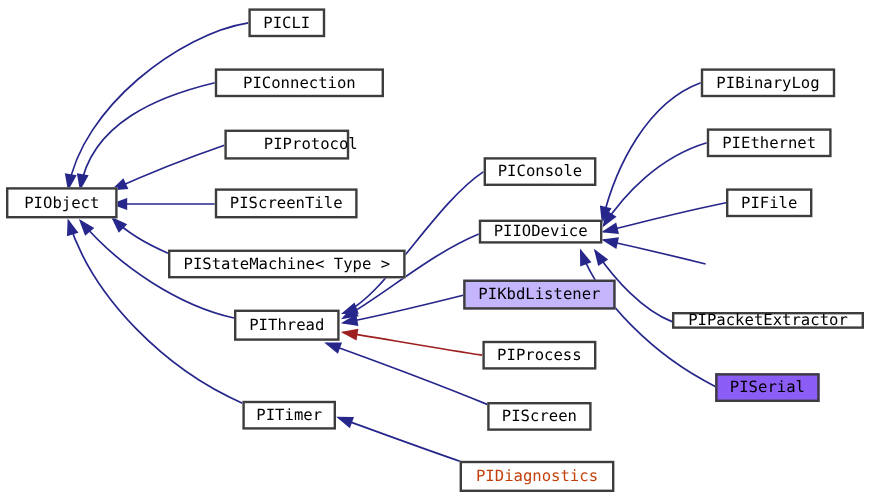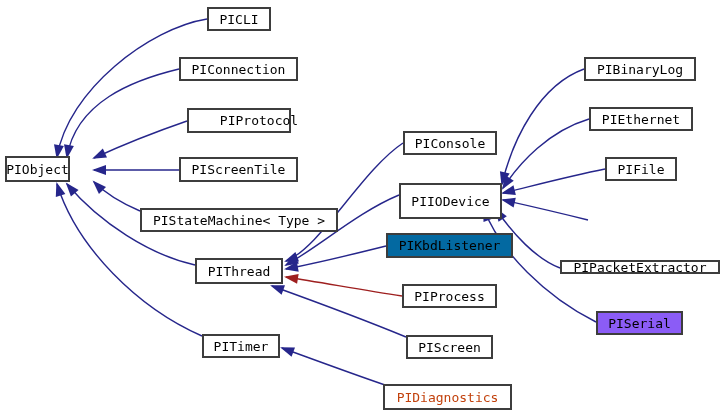--- a/index.html
+++ b/index.html
@@ -64,30 +64,30 @@
       <polygon points="501.0562997886226,193.47120005124302 513.4842011401569,185.31354916409845 515.840201396372,195.03205022098547" fill="#26268b" class="arrowhead"></polygon>
       <path d="M588,220 C556,212 530,206 503,200" class="edge" stroke="#26268b"></path>
       <polygon points="501.0476258796321,199.56613908436267 515.7988970113007,197.7222301929041 513.6295924331142,207.48410079474363" fill="#26268b" class="arrowhead"></polygon>
       <path d="M560,268 C536,259 512,233 496,209" class="edge" stroke="#26268b"></path>
       <polygon points="494.8905996075495,207.3358994113243 506.8166538263919,216.21110255092796 498.4961508830135,221.75810451318026" fill="#26268b" class="arrowhead"></polygon>
       <path d="M596,322 C546,297 500,252 484,209" class="edge" stroke="#26268b"></path>
       <polygon points="483.3025325759572,207.12555629788488 492.87091379954484,218.50299365258365 483.4986952889692,221.99033077279785" fill="#26268b" class="arrowhead"></polygon>
     </svg>
 
 <div class="node" style="left: 207px; top: 7px; width: 64px; height: 24px; border-color: rgb(61, 61, 61); background: rgb(255, 255, 255); color: rgb(0, 0, 0);">PICLI</div>
-    <div class="node" style="left: 179px; top: 57px; width: 119px; height: 24px; border-color: rgb(61, 61, 61); background: rgb(255, 255, 255); color: rgb(0, 0, 0);">PIConnection</div>
+    <div class="node" style="left: 179px; top: 57px; width: 141px; height: 24px; border-color: rgb(61, 61, 61); background: rgb(255, 255, 255); color: rgb(0, 0, 0);">PIConnection</div>
     <div class="node" style="left: 187px; top: 108px; width: 104px; height: 25px; border-color: rgb(61, 61, 61); background: rgb(255, 255, 255); color: rgb(0, 0, 0); padding-left: 40px;">PIProtocol</div>
     <div class="node" style="left: 179px; top: 157px; width: 119px; height: 25px; border-color: rgb(61, 61, 61); background: rgb(255, 255, 255); color: rgb(0, 0, 0);">PIScreenTile</div>
-    <div class="node" style="left: 5px; top: 156px; width: 65px; height: 26px; border-color: rgb(61, 61, 61); background: rgb(255, 255, 255); color: rgb(0, 0, 0);">PIObject</div>
+    <div class="node" style="left: 5px; top: 156px; width: 93px; height: 26px; border-color: rgb(61, 61, 61); background: rgb(255, 255, 255); color: rgb(0, 0, 0);">PIObject</div>
     <div class="node" style="left: 140px; top: 208px; width: 198px; height: 24px; border-color: rgb(61, 61, 61); background: rgb(255, 255, 255); color: rgb(0, 0, 0);">PIStateMachine&lt; Type &gt;</div>
     <div class="node" style="left: 195px; top: 258px; width: 88px; height: 26px; border-color: rgb(61, 61, 61); background: rgb(255, 255, 255); color: rgb(0, 0, 0);">PIThread</div>
     <div class="node" style="left: 202px; top: 334px; width: 78px; height: 24px; border-color: rgb(61, 61, 61); background: rgb(255, 255, 255); color: rgb(0, 0, 0);">PITimer</div>
     <div class="node" style="left: 403px; top: 131px; width: 94px; height: 24px; border-color: rgb(61, 61, 61); background: rgb(255, 255, 255); color: rgb(0, 0, 0);">PIConsole</div>
-    <div class="node" style="left: 399px; top: 183px; width: 103px; height: 36px; border-color: rgb(61, 61, 61); background: rgb(255, 255, 255); color: rgb(0, 0, 0);">PIIODevice</div>
-    <div class="node" style="left: 386px; top: 233px; width: 127px; height: 25px; border-color: rgb(61, 61, 61); background: #0369a1; color: rgb(0, 0, 0);">PIKbdListener</div>
+    <div class="node" style="left: 399px; top: 183px; width: 103px; height: 20px; border-color: rgb(61, 61, 61); background: rgb(255, 255, 255); color: rgb(0, 0, 0);">PIIODevice</div>
+    <div class="node" style="left: 386px; top: 233px; width: 127px; height: 25px; border-color: rgb(61, 61, 61); background: #c4b5fd; color: rgb(0, 0, 0);">PIKbdListener</div>
     <div class="node" style="left: 402px; top: 284px; width: 95px; height: 24px; border-color: rgb(61, 61, 61); background: rgb(255, 255, 255); color: rgb(0, 0, 0);">PIProcess</div>
     <div class="node" style="left: 406px; top: 335px; width: 87px; height: 24px; border-color: rgb(61, 61, 61); background: rgb(255, 255, 255); color: rgb(0, 0, 0);">PIScreen</div>
     <div class="node" style="left: 383px; top: 384px; width: 129px; height: 26px; border-color: rgb(61, 61, 61); background: rgb(255, 255, 255); color: #c2410c;">PIDiagnostics</div>
     <div class="node" style="left: 584px; top: 57px; width: 112px; height: 24px; border-color: rgb(61, 61, 61); background: rgb(255, 255, 255); color: rgb(0, 0, 0);">PIBinaryLog</div>
     <div class="node" style="left: 605px; top: 157px; width: 72px; height: 24px; border-color: rgb(61, 61, 61); background: rgb(255, 255, 255); color: rgb(0, 0, 0);">PIFile</div>
     <div class="node" style="left: 589px; top: 107px; width: 104px; height: 24px; border-color: rgb(61, 61, 61); background: rgb(255, 255, 255); color: rgb(0, 0, 0);">PIEthernet</div>
     <div class="node" style="left: 560px; top: 260px; width: 160px; height: 14px; border-color: rgb(61, 61, 61); background: rgb(255, 255, 255); color: rgb(0, 0, 0);">PIPacketExtractor</div>
     <div class="node" style="left: 596px; top: 311px; width: 87px; height: 24px; border-color: rgb(61, 61, 61); background: #8b5cf6; color: rgb(0, 0, 0);">PISerial</div>
   </div>
 

